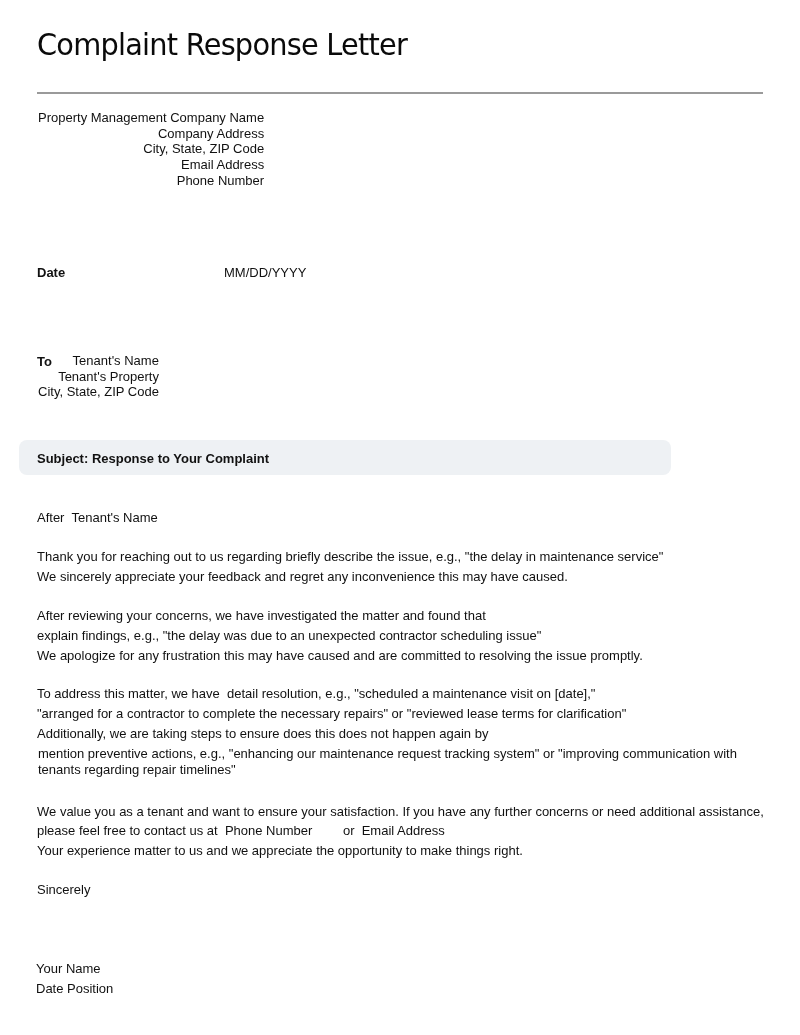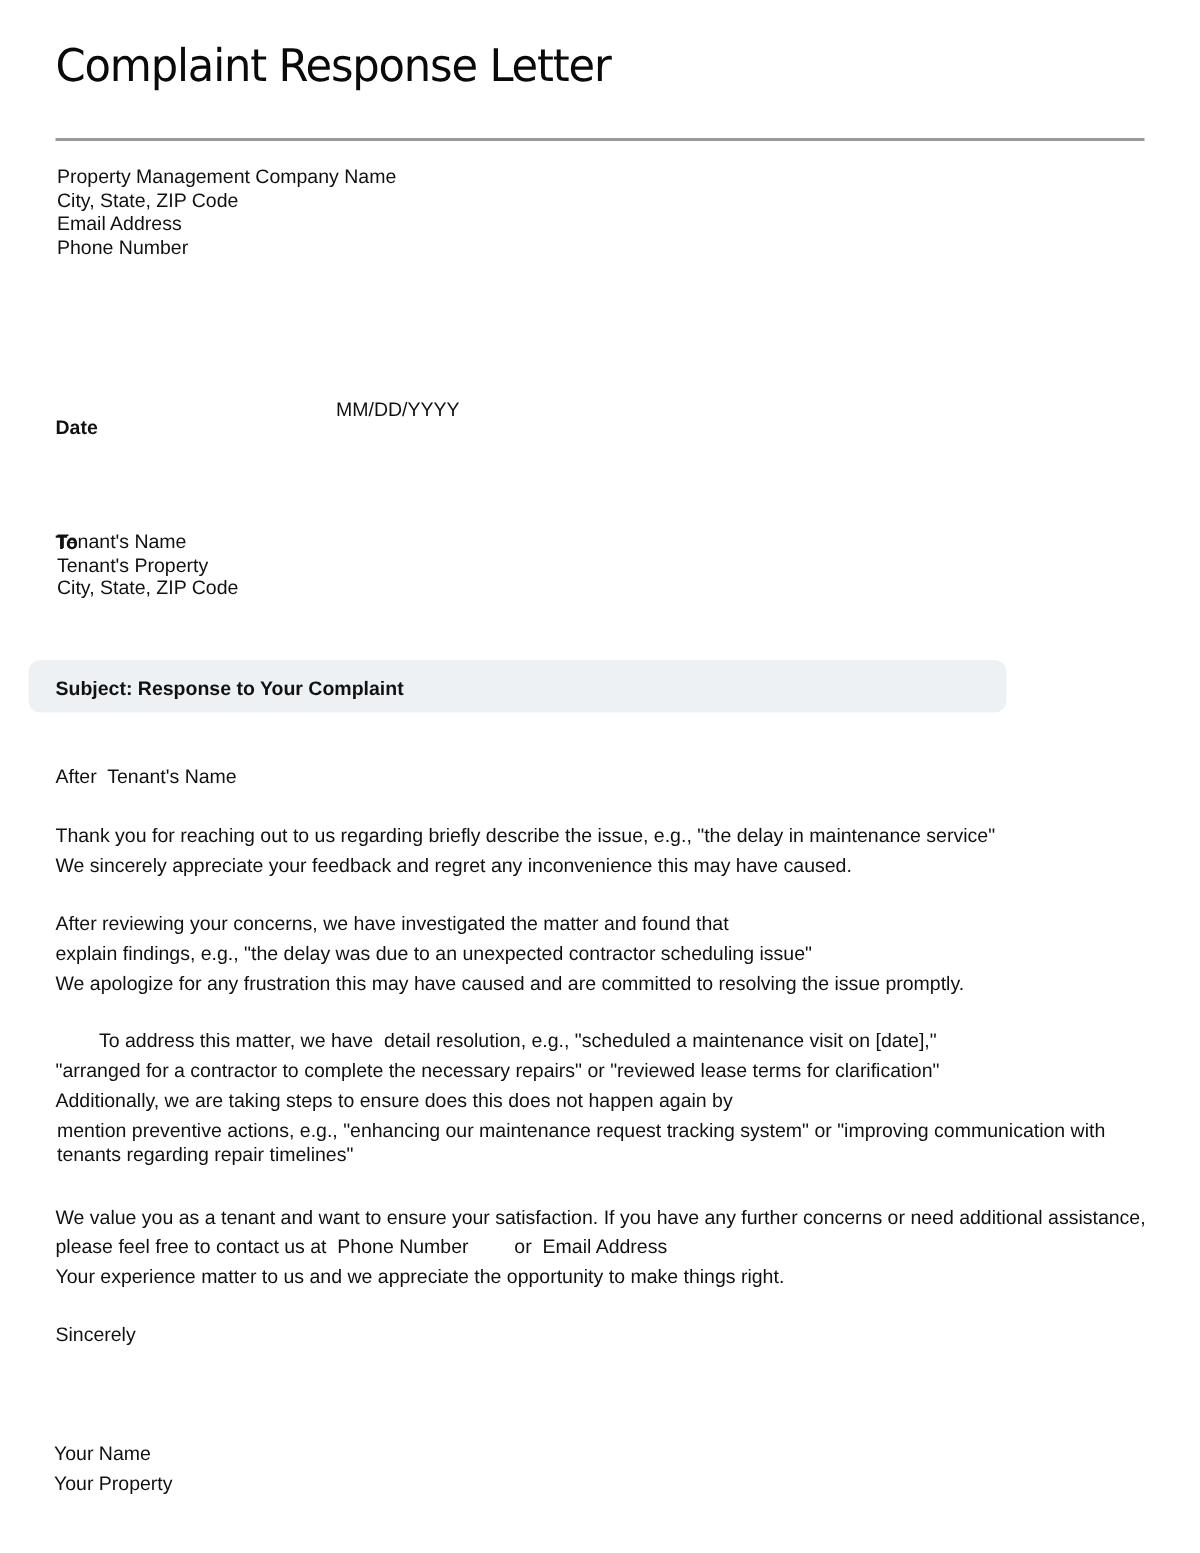--- a/index.html
+++ b/index.html
@@ -7,43 +7,44 @@
       width: 800px; height: 1035px; position: relative; overflow: hidden;
       font-family: "Liberation Sans", sans-serif; color: #111111;
     }
     .abs { position: absolute; }
     .title {
       left: 37px; top: 27px; font-size: 30px; font-weight: 400;
       letter-spacing: -0.8px; color: #0a0a0a;
       font-family: "DejaVu Sans", sans-serif; transform: scaleX(0.96); transform-origin: left;
     }
     .rule { left: 37px; top: 92px; width: 726px; height: 0; border-top: 2px solid #9a9a9a; }
-    .block { font-size: 13px; line-height: 15.7px; }
+    .block { font-size: 13px; line-height: 15.7px; text-align: right; }
     .label { font-size: 13px; font-weight: 700; }
     .subject-box {
       left: 19px; top: 440px; width: 652px; height: 35px;
       background: #eef1f4; border-radius: 8px;
     }
     .subject-text { left: 18px; top: 11px; font-size: 13px; font-weight: 700; }
     .line { font-size: 13px; white-space: nowrap; }
   </style>
 </head>
 <body>
 
 <div class="abs title">Complaint Response Letter</div>
 <div class="abs rule"></div>
 
 <div class="abs block" style="left:38px; top:110px;">
   <div>Property Management Company Name</div>
+  <div>Company Address</div>
   <div>City, State, ZIP Code</div>
   <div>Email Address</div>
   <div>Phone Number</div>
 </div>
 
-<div class="abs label" style="left:37px; top:277px;">Date</div>
+<div class="abs label" style="left:37px; top:265px;">Date</div>
 <div class="abs line" style="left:224px; top:265px;">MM/DD/YYYY</div>
 
 <div class="abs label" style="left:37px; top:330px;margin-top:24px;">To</div>
 <div class="abs block" style="left:38px; top:353px;">
   <div>Tenant's Name</div>
   <div>Tenant's Property</div>
   <div>City, State, ZIP Code</div>
 </div>
 
 <div class="abs subject-box">
@@ -58,33 +59,33 @@
 <div class="abs line" style="left:37px; top:549px;">
   <span>Thank you for reaching out to us regarding</span>
   <span>briefly describe the issue, e.g., "the delay in maintenance service"</span>
 </div>
 <div class="abs line" style="left:37px; top:569px;">We sincerely appreciate your feedback and regret any inconvenience this may have caused.</div>
 
 <div class="abs line" style="left:37px; top:608px;">After reviewing your concerns, we have investigated the matter and found that</div>
 <div class="abs line" style="left:37px; top:628px;">explain findings, e.g., "the delay was due to an unexpected contractor scheduling issue"</div>
 <div class="abs line" style="left:37px; top:648px;text-align:right;">We apologize for any frustration this may have caused and are committed to resolving the issue promptly.</div>
 
-<div class="abs line" style="left:37px; top:686px;margin-left:29px;">
+<div class="abs line" style="left:37px; top:686px;">
   <span>To address this matter, we have</span>&nbsp;
   <span>detail resolution, e.g., "scheduled a maintenance visit on [date],"</span>
 </div>
 <div class="abs line" style="left:37px; top:706px;">"arranged for a contractor to complete the necessary repairs" or "reviewed lease terms for clarification"</div>
 <div class="abs line" style="left:37px; top:726px;">Additionally, we are taking steps to ensure does this does not happen again by</div>
 <div class="abs line" style="left:38px; top:746px;">mention preventive actions, e.g., "enhancing our maintenance request tracking system" or "improving communication with</div>
 <div class="abs line" style="left:38px; top:762px;">tenants regarding repair timelines"</div>
 
 <div class="abs line" style="left:37px; top:804px;">We value you as a tenant and want to ensure your satisfaction. If you have any further concerns or need additional assistance,</div>
 <div class="abs line" style="left:37px; top:823px;">
   <span>please feel free to contact us at</span>&nbsp;
   <span style="display:inline-block; width:118px;">Phone Number</span><span>or</span>&nbsp;
   <span>Email Address</span>
 </div>
 <div class="abs line" style="left:37px; top:843px;">Your experience matter to us and we appreciate the opportunity to make things right.</div>
 
 <div class="abs line" style="left:37px; top:882px;">Sincerely</div>
 
 <div class="abs line" style="left:36px; top:961px;">Your Name</div>
-<div class="abs line" style="left:36px; top:981px;">Your Property</div>
+<div class="abs line" style="left:36px; top:981px;">Date Position</div>
 
 </body></html>

